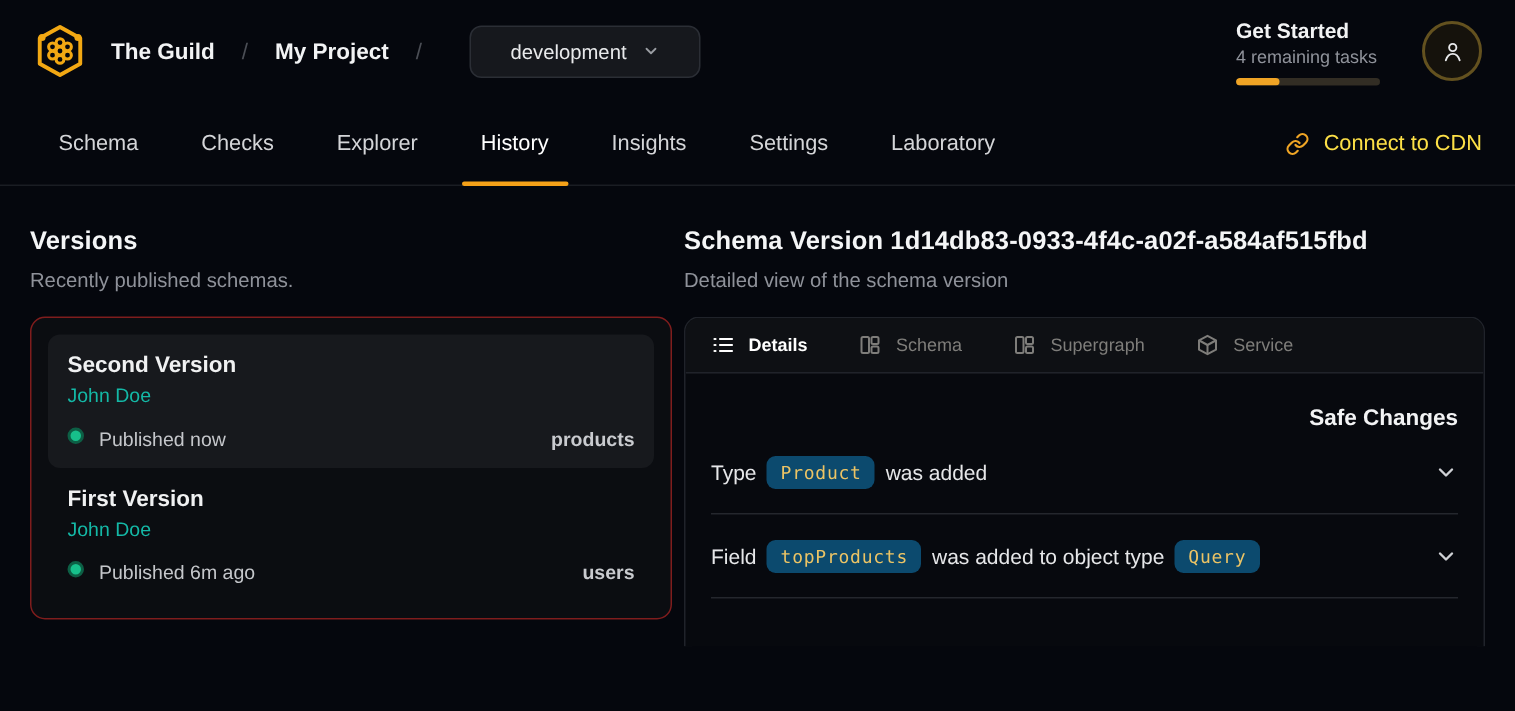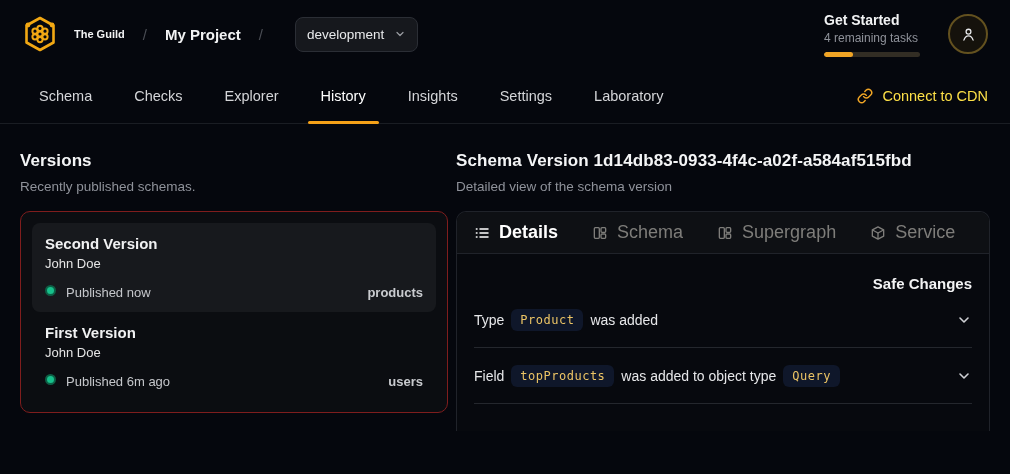--- a/index.html
+++ b/index.html
@@ -13,27 +13,27 @@
   svg { display:block; }
 
   
   .header {
     height:68px;
     display:flex; align-items:center;
     padding:0 22px;
   }
   .brand-group { display:flex; align-items:center; gap:14px; }
   .logo { width:36px; height:38px; }
-  .brand-name { font-size:11px; font-weight:700; color:#f2f3f4; margin-left:2px; }
+  .brand-name { font-size:15px; font-weight:700; color:#f2f3f4; margin-left:2px; }
   .crumb-sep { color:#4b4e55; font-size:15px; padding:0 4px; }
   .crumb { font-size:15px; font-weight:700; color:#f2f3f4; }
   .select-btn {
     display:flex; align-items:center; gap:10px;
     background:#16181d; border:1px solid #2b2e35; border-radius:8px;
-    padding:9px 11px; margin-left:14px;
+    padding:9px 26px; margin-left:14px;
     font-size:13.5px; color:#e9eaec; cursor:pointer;
   }
   .select-btn .chev { color:#9a9da3; }
 
   .header-right { margin-left:auto; display:flex; align-items:center; gap:28px; }
   .latest-btn {
     position:relative;
     background:transparent; border:1px solid #2b2e35; border-radius:8px;
     padding:11px 22px; font-size:13.5px; color:#eceded; cursor:pointer;
     font-family:inherit;
@@ -92,21 +92,21 @@
   
   .versions-box {
     margin-top:17px;
     border:1px solid #7f1d1d; border-radius:10px;
     background:#0b0d11;
     padding:11px;
   }
   .version-card { padding:12px 13px; border-radius:8px; cursor:pointer; }
   .version-card.selected { background:#17191d; }
   .vc-title { font-size:15px; font-weight:700; color:#f0f1f2; }
-  .vc-author { font-size:13px; color:#e5e5e5; margin-top:4px; }
+  .vc-author { font-size:13px; color:#14b8a6; margin-top:4px; }
   .vc-status-row { display:flex; align-items:flex-start; margin-top:14px; }
   .status-dot {
     width:11px; height:11px; border-radius:50%;
     background:#17c08b; border:2.5px solid #0d5f45;
     flex:none;
   }
   .vc-status { font-size:13px; color:#c5c7cb; margin-left:10px; }
   .vc-service { margin-left:auto; font-size:13px; font-weight:700; color:#c9cbcf; }
 
   
@@ -119,34 +119,34 @@
     overflow:hidden;
   }
   .detail-tabs {
     display:flex; align-items:center; gap:34px;
     background:#0e1014;
     border-bottom:1px solid #20232a;
     padding:10px 17px;
   }
   .detail-tab {
     display:flex; align-items:center; gap:9px;
-    font-size:18px; color:#7e7d7a; cursor:pointer;
+    font-size:12px; color:#7e7d7a; cursor:pointer;
   }
   .detail-tab.active { color:#ffffff; font-weight:700; }
   .detail-tab.active svg { color:#ffffff; }
   .detail-content { padding:2px 17px 0; }
   .changes-title { font-size:15px; font-weight:700; color:#f2f3f4; margin-top:19px;text-align:right; }
   .change-row {
     display:flex; align-items:center; justify-content:space-between;
     padding:17px 0 16px;
     border-bottom:1px solid #24272d;
   }
   .change-text { display:flex; align-items:center; font-size:14px; color:#e6e7e9; flex-wrap:wrap; }
   .chip {
-    background:#0f172a; border-radius:6px;
+    background:#0c4a6e; border-radius:6px;
     padding:4px 9px; margin:0 7px;
     font-family:"DejaVu Sans Mono", monospace;
     font-size:12px; color:#ecc465; letter-spacing:.5px;
   }
   .chip:empty, .seg:empty { display:none; }
   .chip:empty + .seg { display:none; }
   .row-chevron { color:#cfd1d5; flex:none; margin-left:12px; cursor:pointer; }
 </style>
 </head>
 <body>

